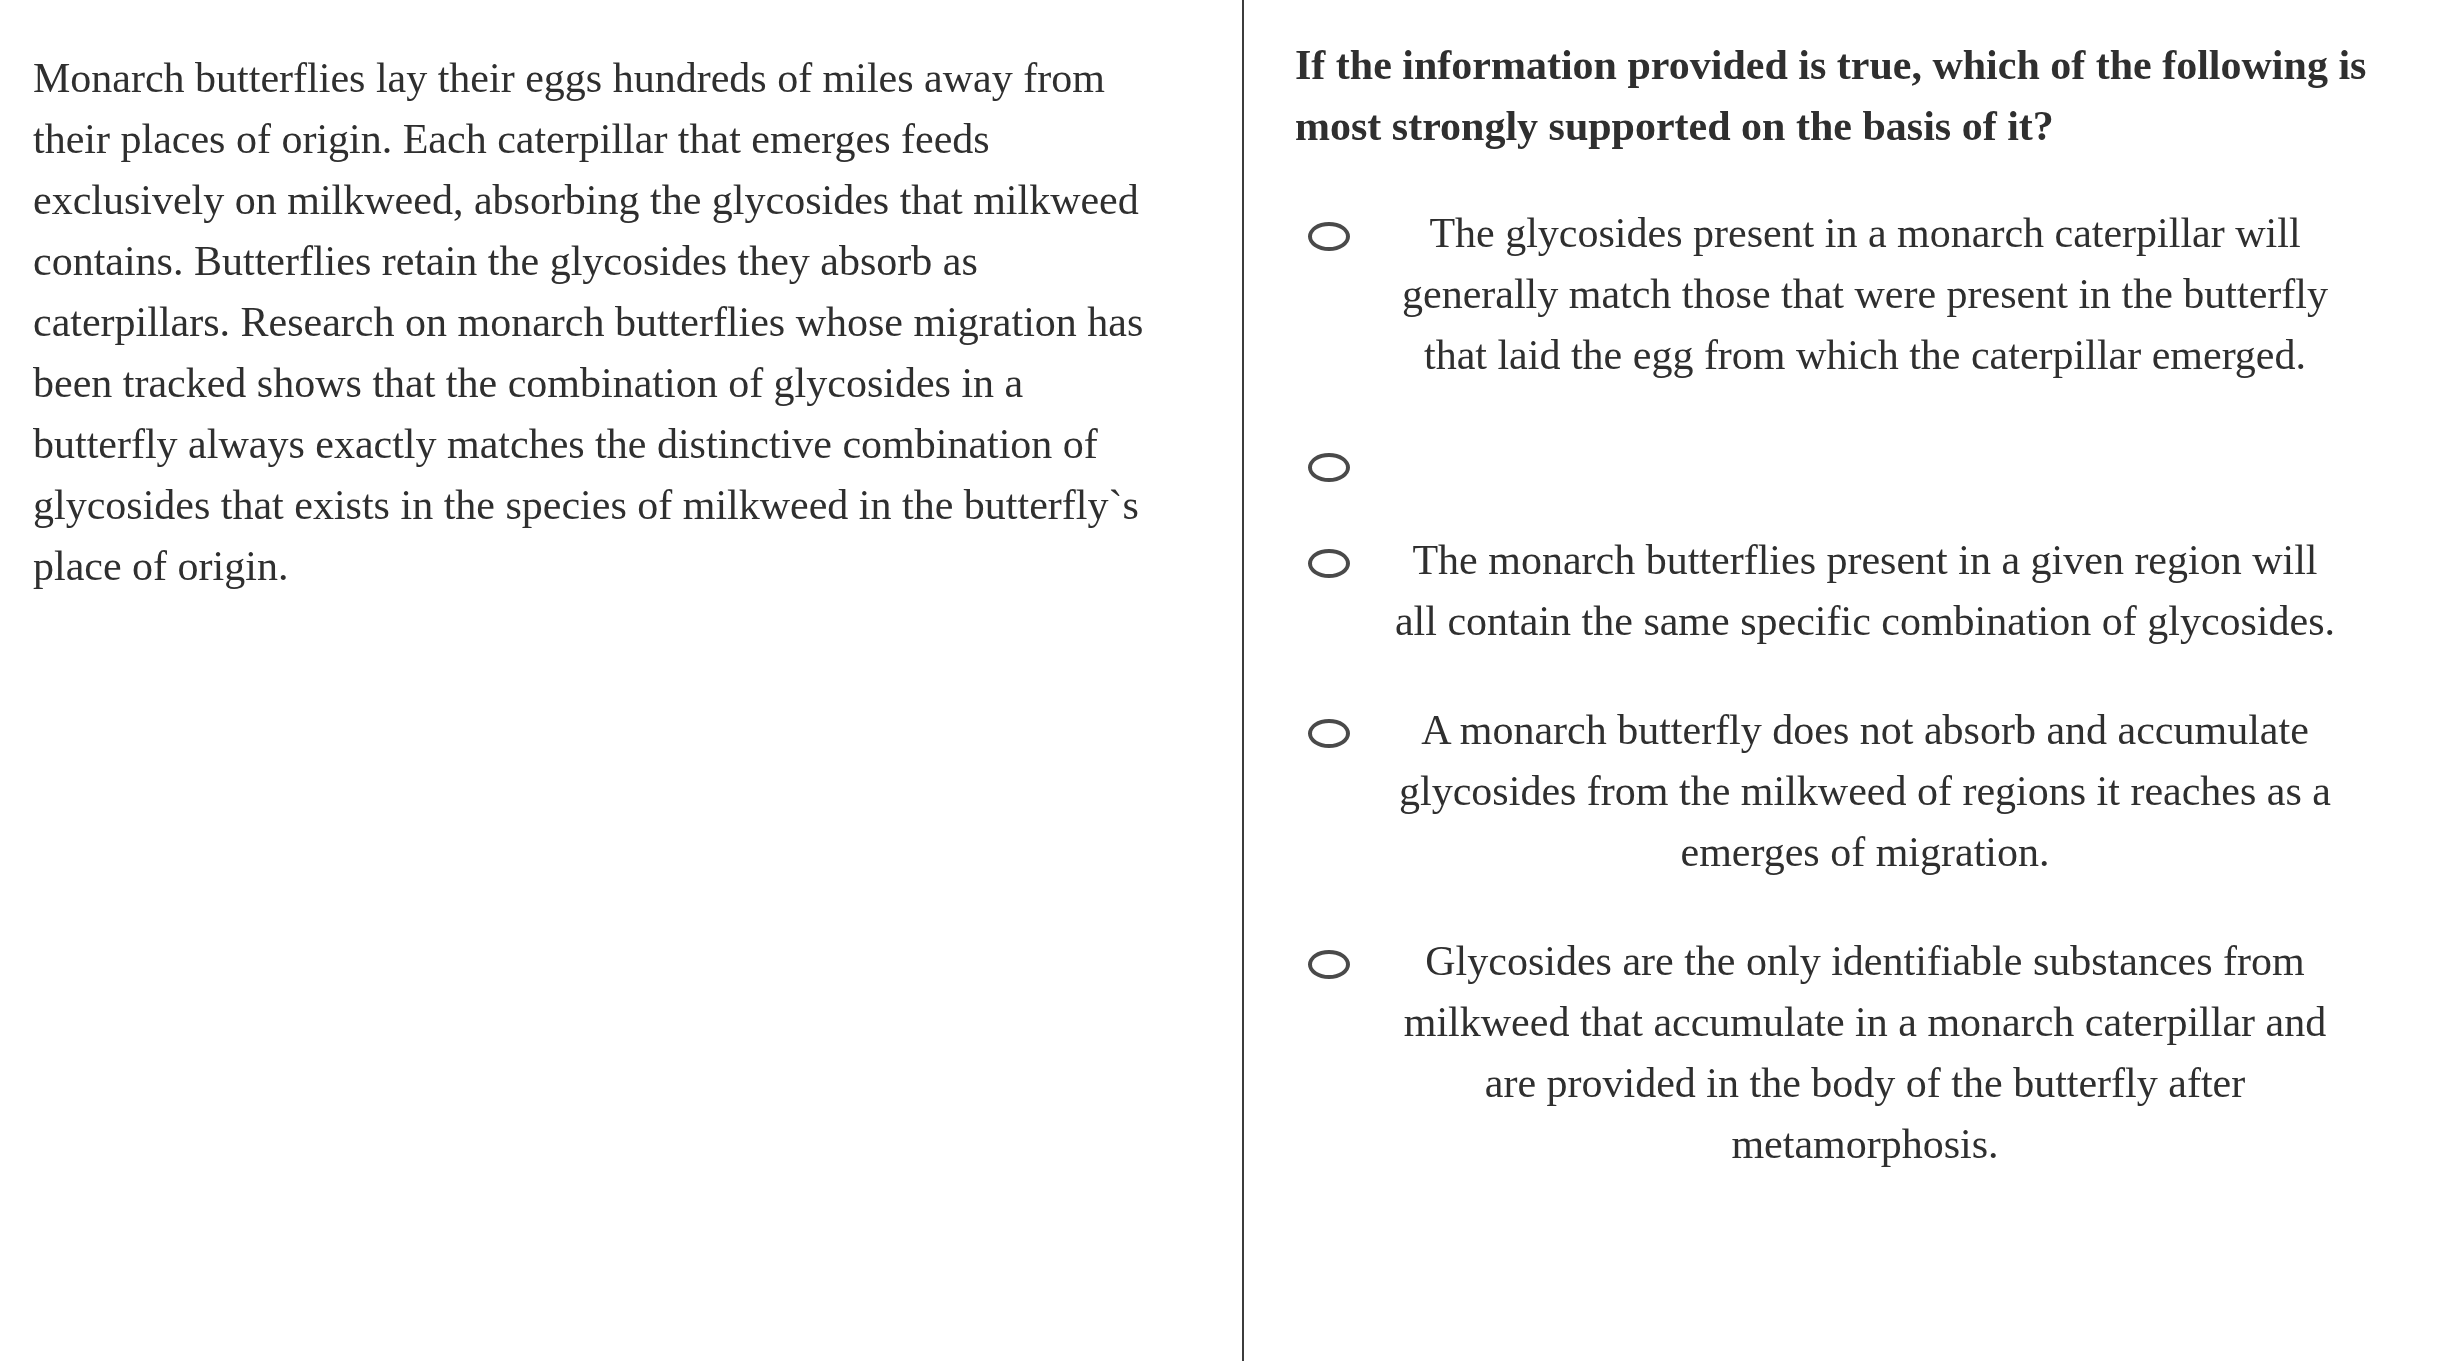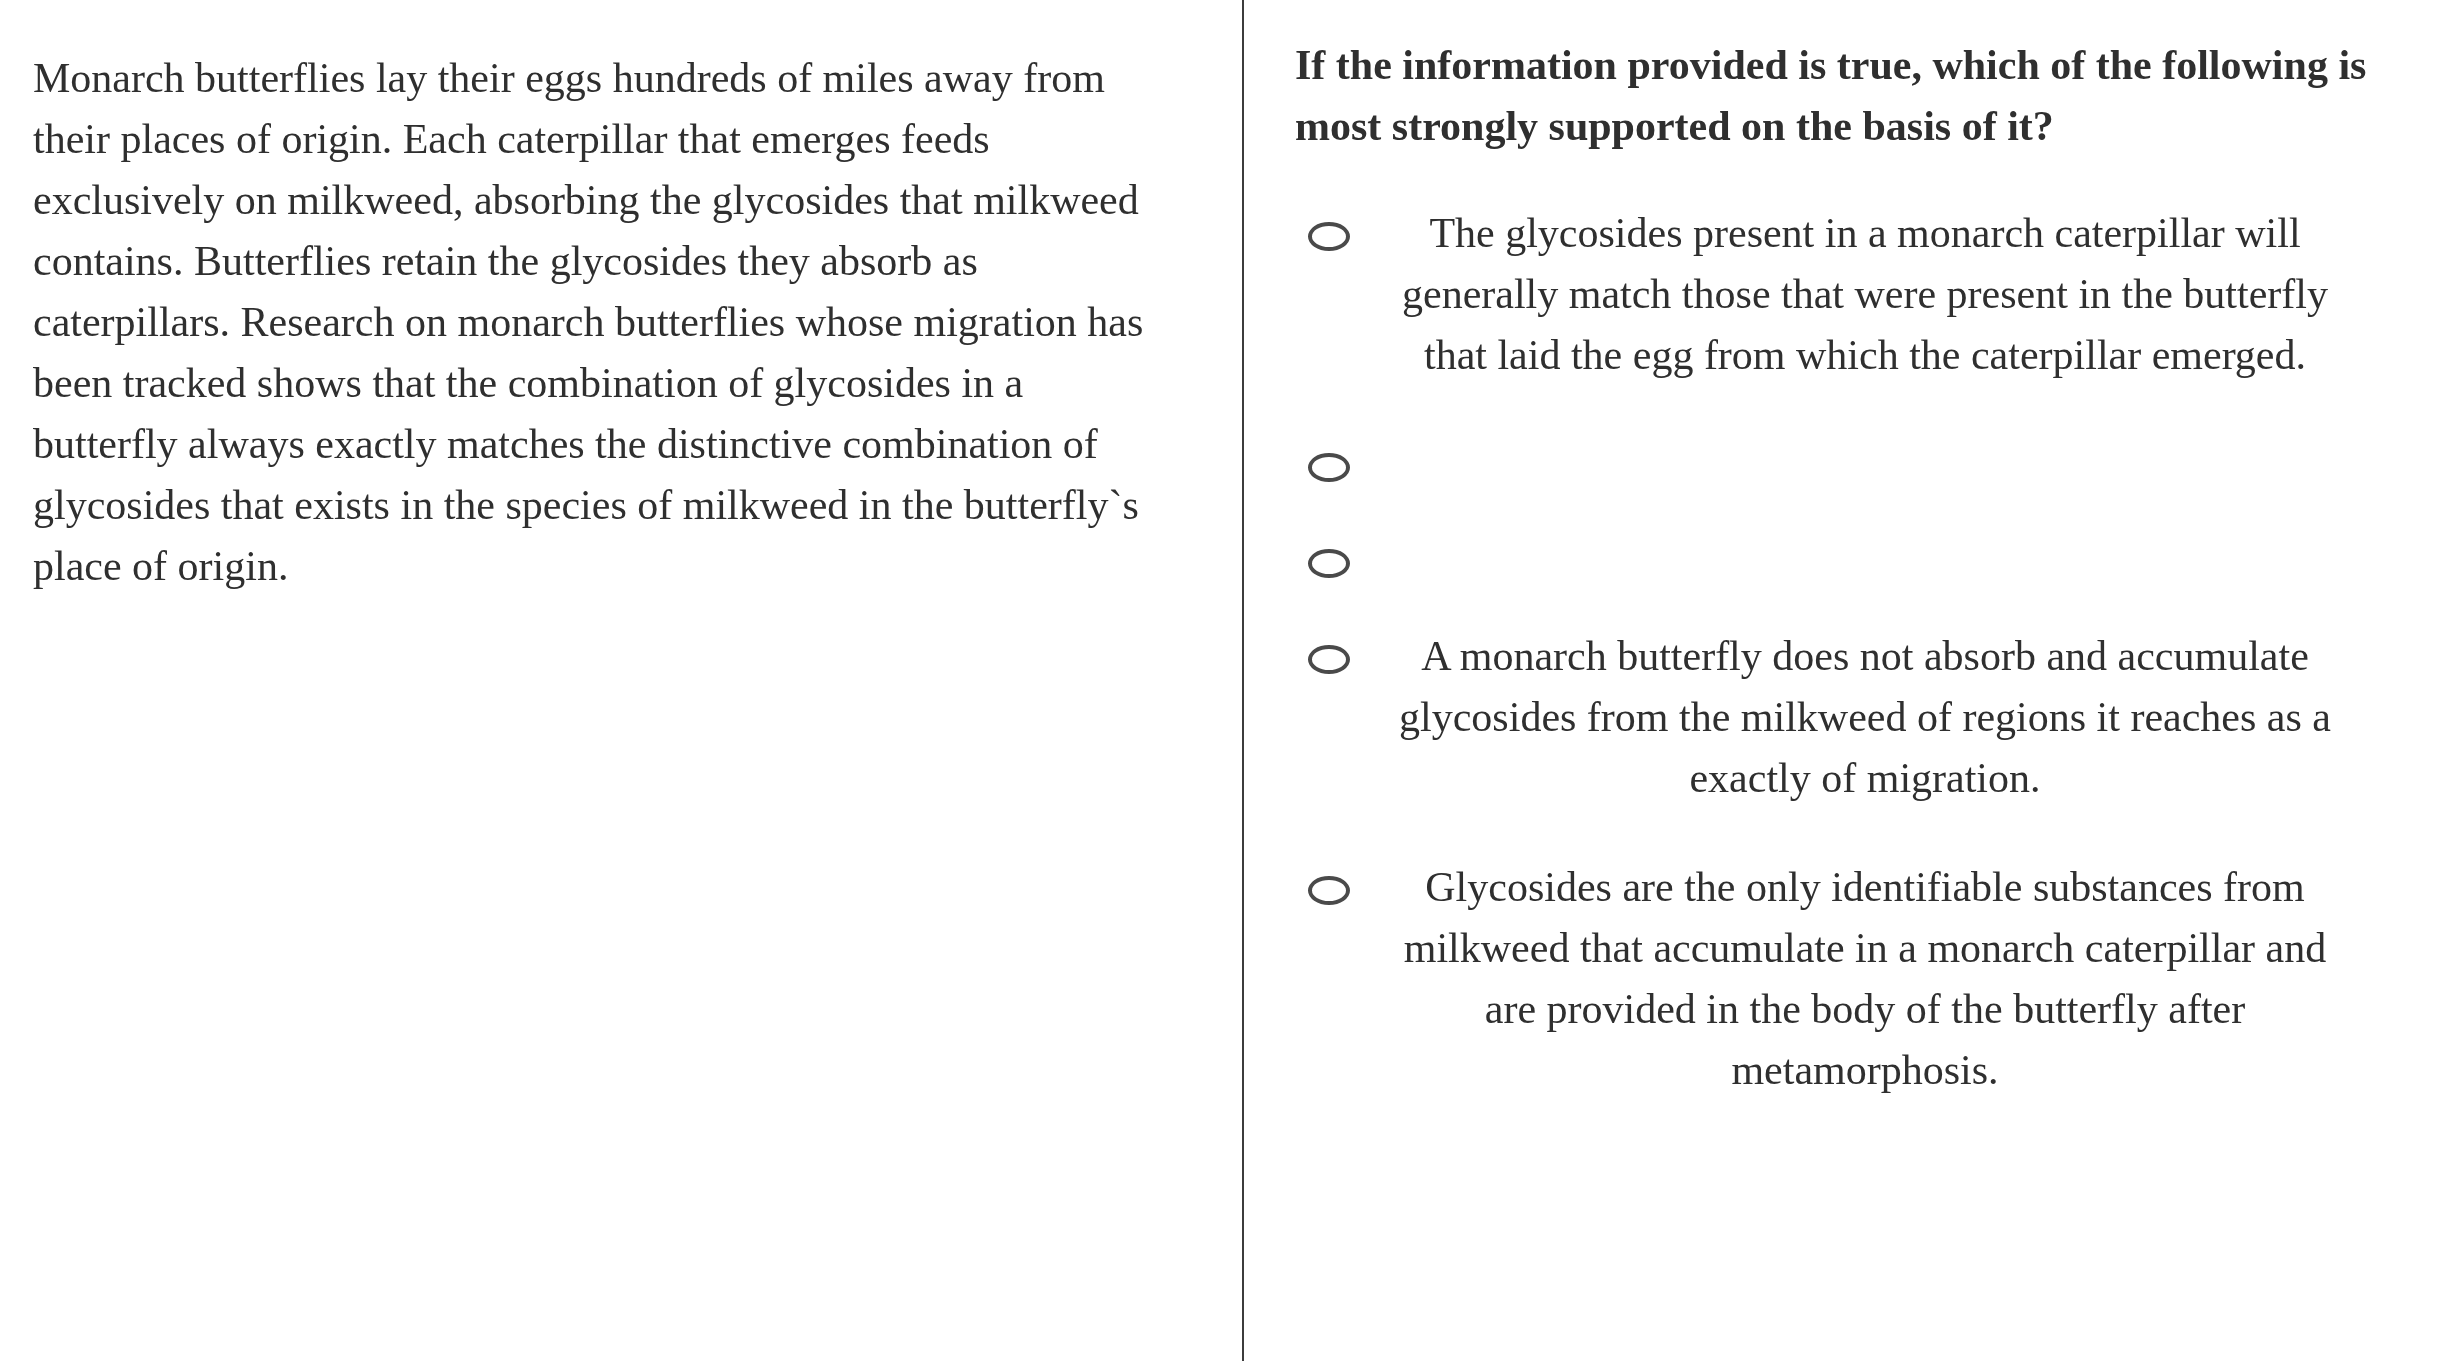--- a/index.html
+++ b/index.html
@@ -94,25 +94,26 @@
         <span class="radio"></span>
         <p class="text option-text">The glycosides present in a monarch caterpillar will generally match those that were present in the butterfly that laid the egg from which the caterpillar emerged.</p>
       </div>
 
       <div class="option">
         <span class="radio"></span>
       </div>
 
       <div class="option">
         <span class="radio"></span>
+        <p class="text option-text">The monarch butterflies present in a given region will all contain the same specific combination of glycosides.</p>
       </div>
 
       <div class="option">
         <span class="radio"></span>
-        <p class="text option-text">A monarch butterfly does not absorb and accumulate glycosides from the milkweed of regions it reaches as a exactly of migration.</p>
+        <p class="text option-text">A monarch butterfly does not absorb and accumulate glycosides from the milkweed of regions it reaches as a emerges of migration.</p>
       </div>
 
       <div class="option">
         <span class="radio"></span>
         <p class="text option-text">Glycosides are the only identifiable substances from milkweed that accumulate in a monarch caterpillar and are provided in the body of the butterfly after metamorphosis.</p>
       </div>
 
     </div>
   </div>
 

